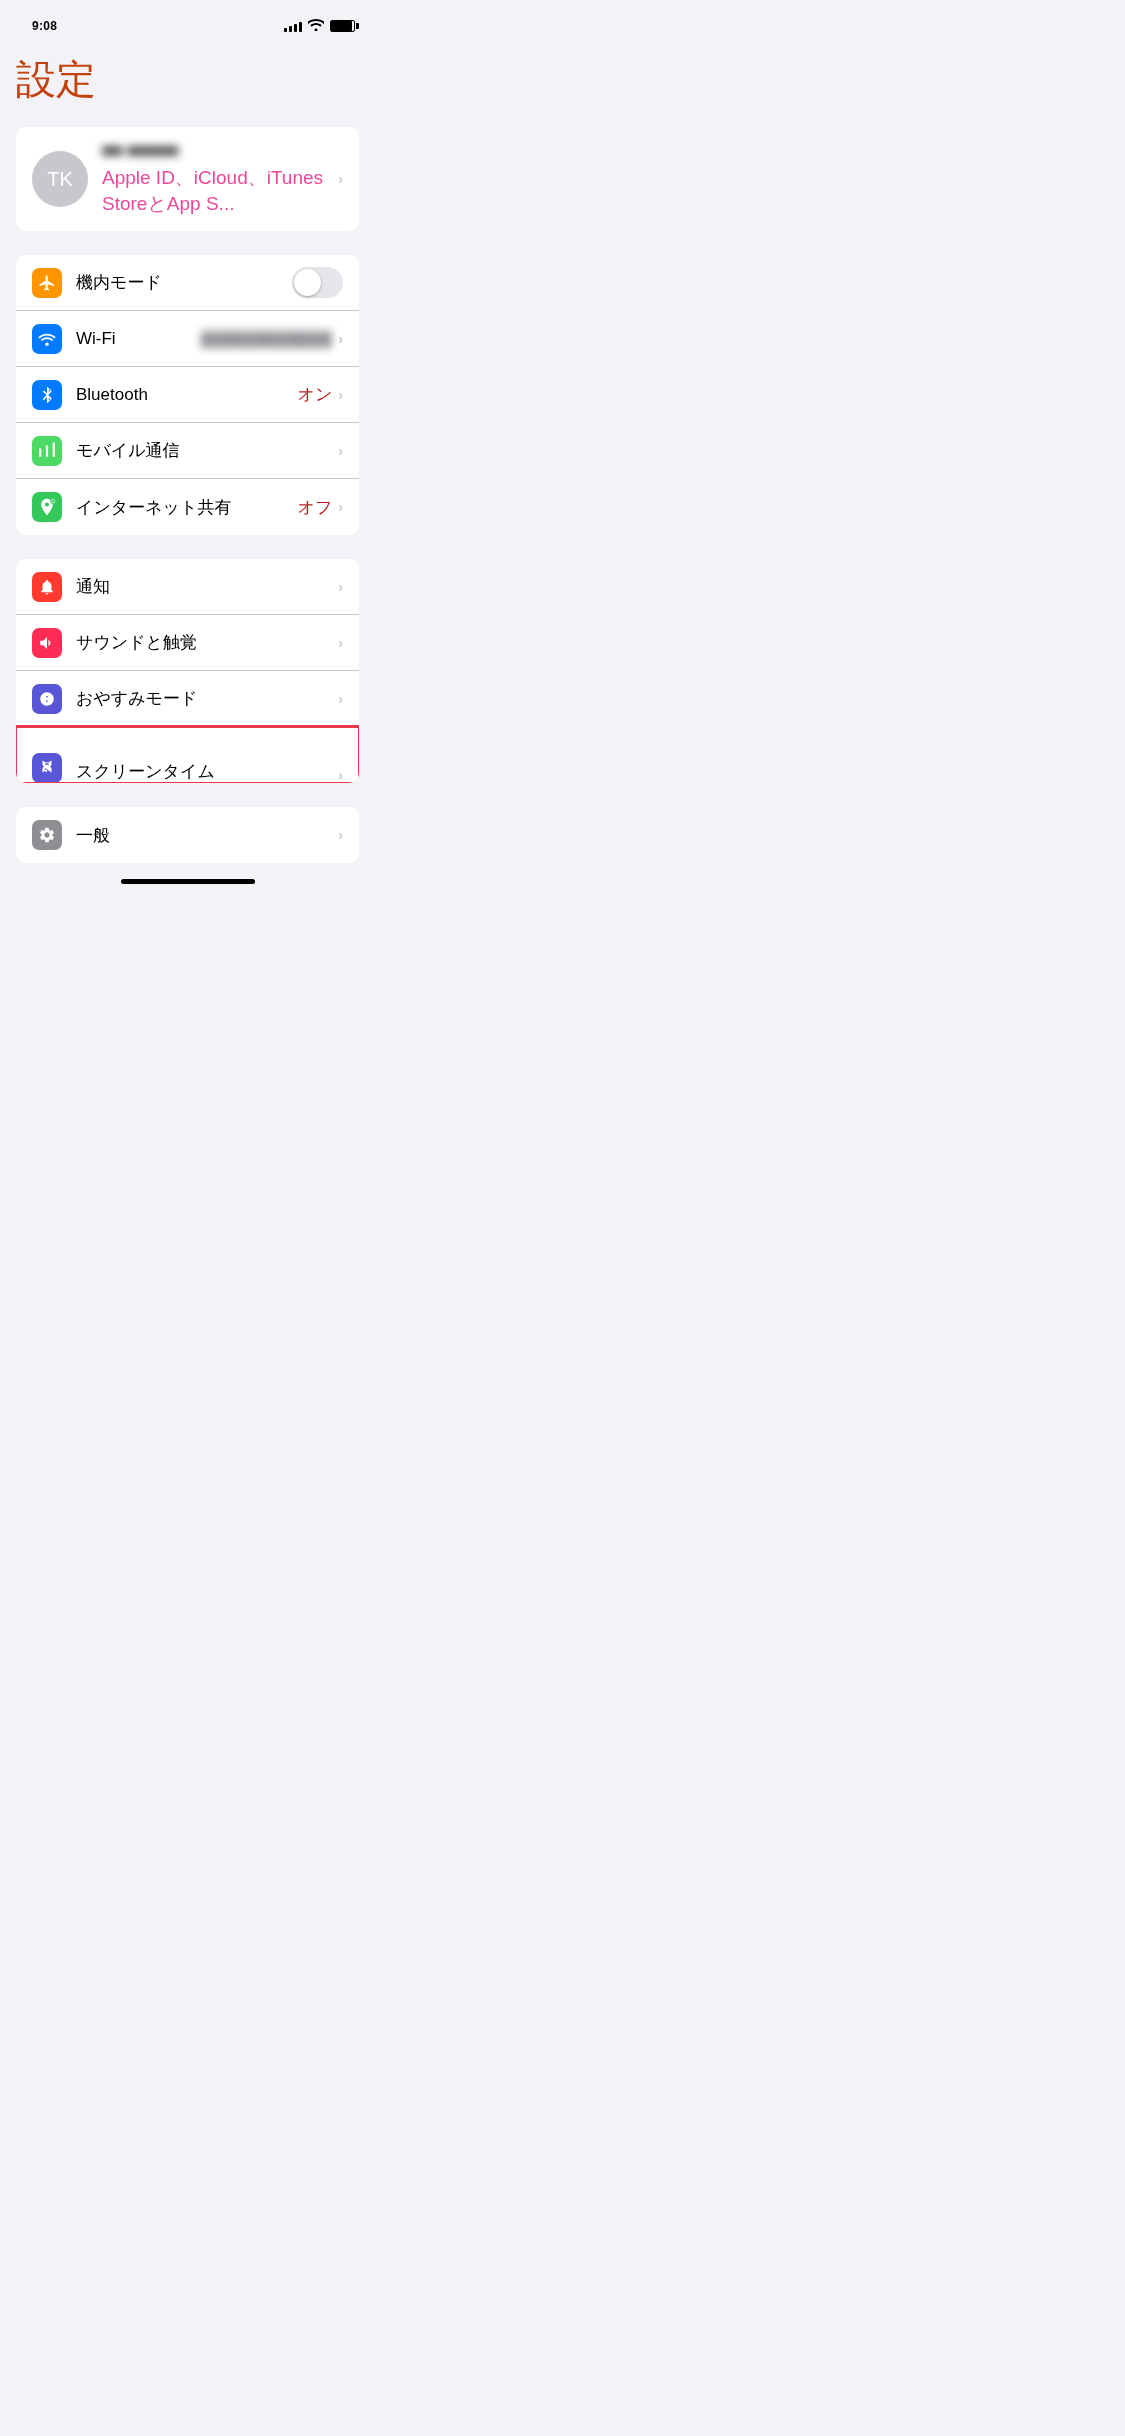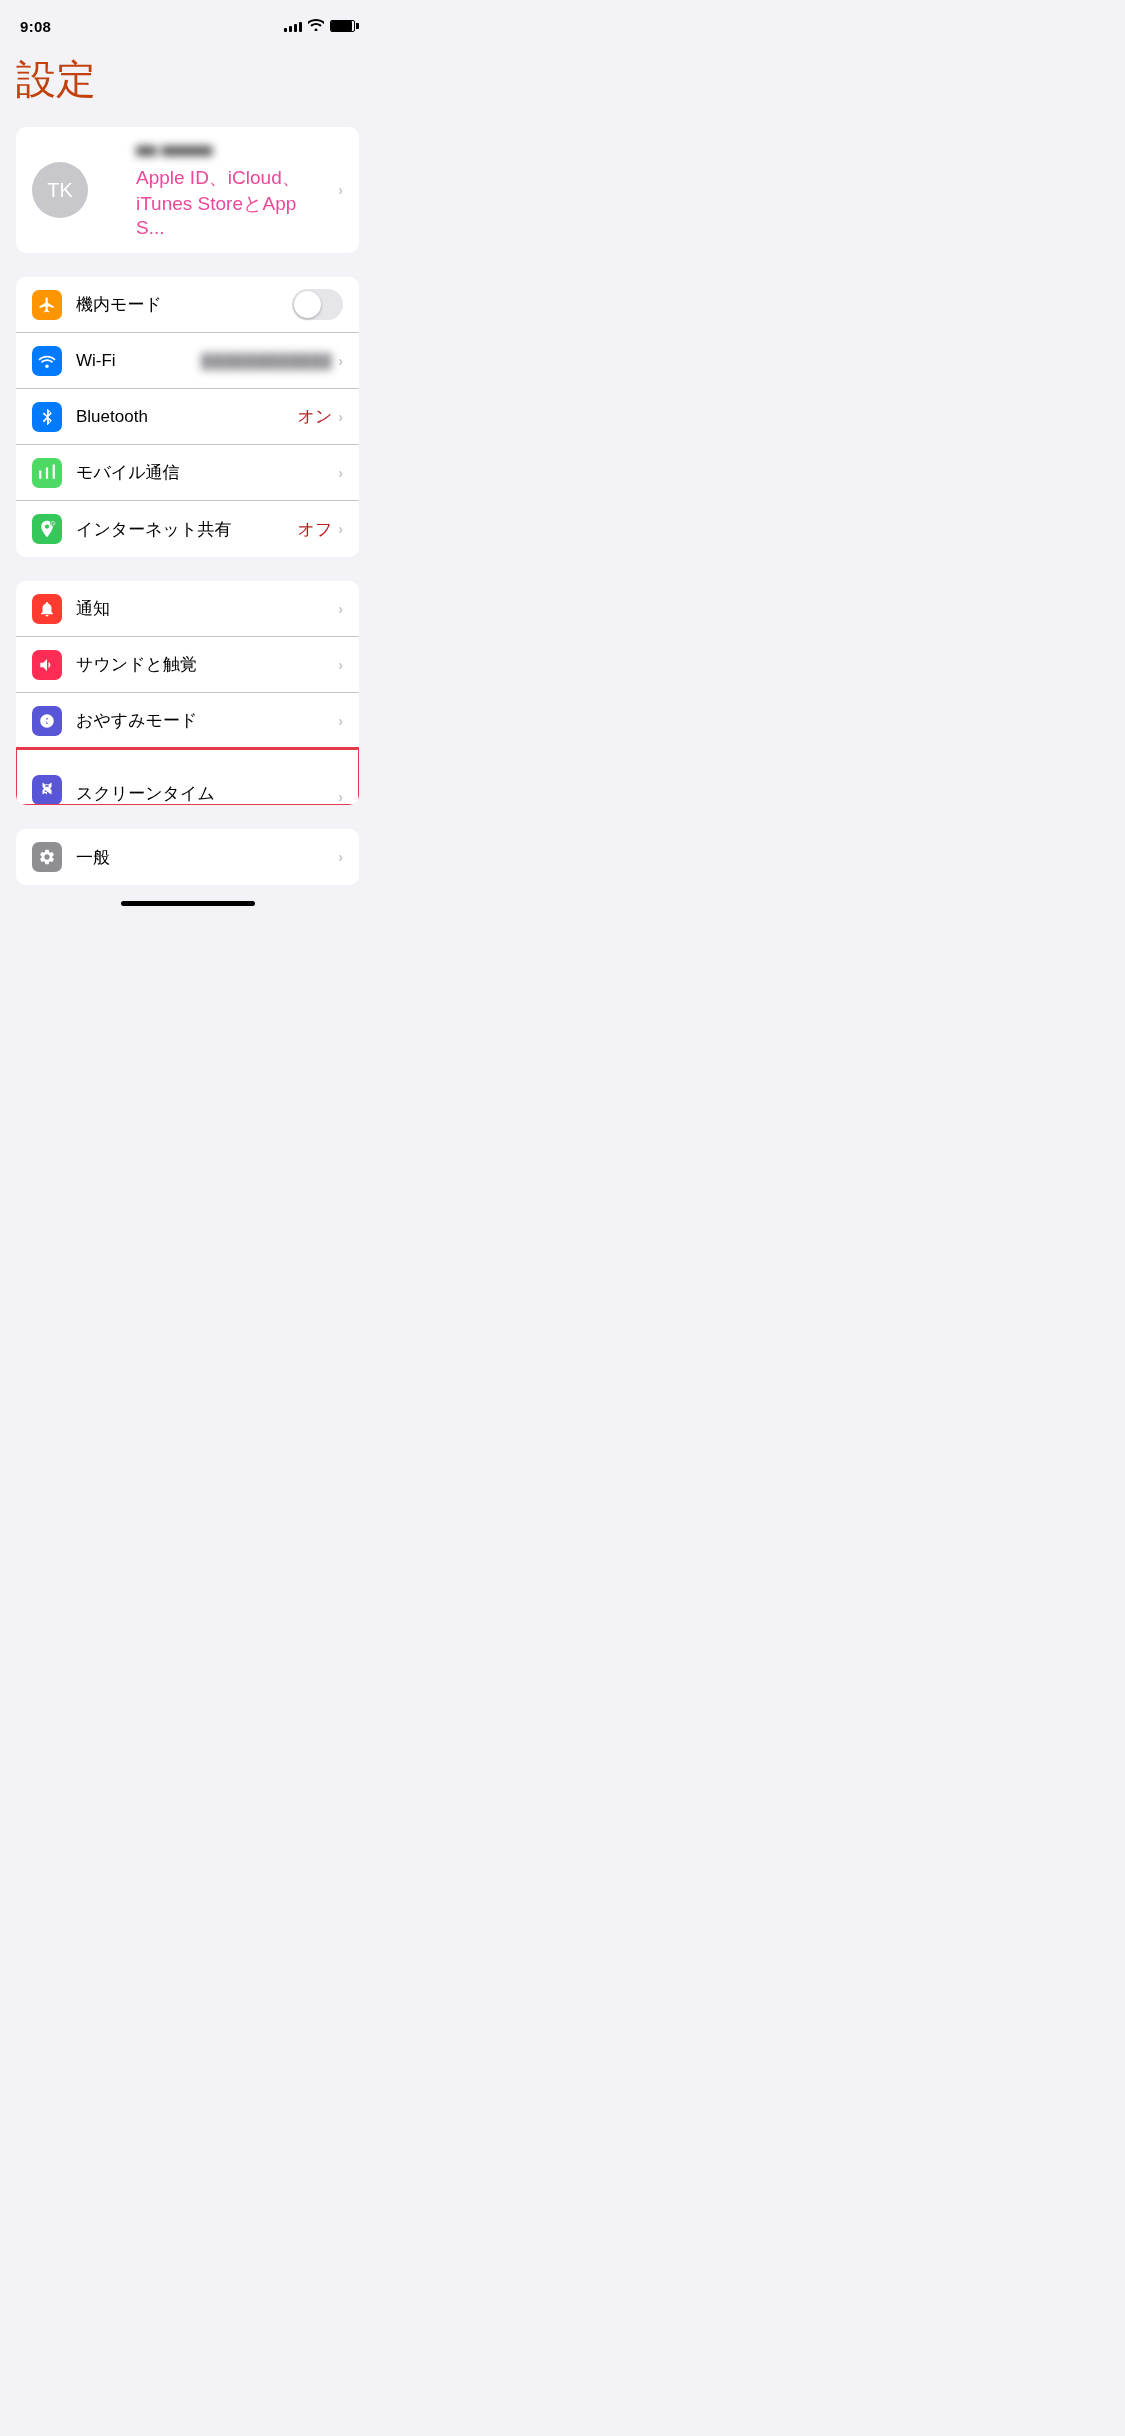--- a/index.html
+++ b/index.html
@@ -16,23 +16,24 @@
     
     .status-bar {
       display: flex;
       justify-content: space-between;
       align-items: center;
       padding: 14px 20px 6px 20px;
       background: #f2f2f7;
       height: 44px;
     }
     .status-time {
-      font-size: 15px;
+      font-size: 12px;
       font-weight: 600;
       letter-spacing: 0.3px;
+      margin-left: 12px;
     }
     .status-icons {
       display: flex;
       align-items: center;
       gap: 6px;
     }
     .signal-bars {
       display: flex;
       align-items: flex-end;
       gap: 2px;
@@ -172,21 +173,20 @@
 
     
     .profile-row {
       display: flex;
       align-items: center;
       padding: 14px 16px;
       background: #fff;
       border-radius: 10px;
       margin: 0 16px;
       cursor: pointer;
-      gap: 34px;
     }
     .avatar-circle {
       width: 56px;
       height: 56px;
       border-radius: 50%;
       background: #c7c7cc;
       display: flex;
       align-items: center;
       justify-content: center;
       font-size: 20px;

